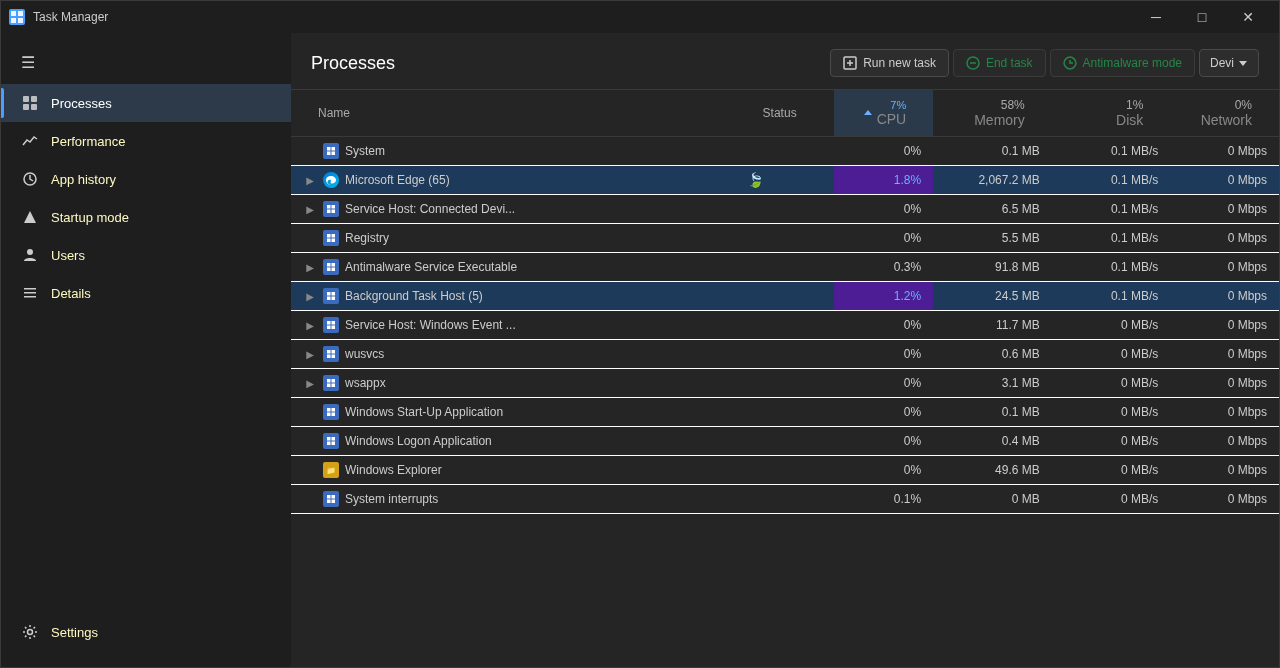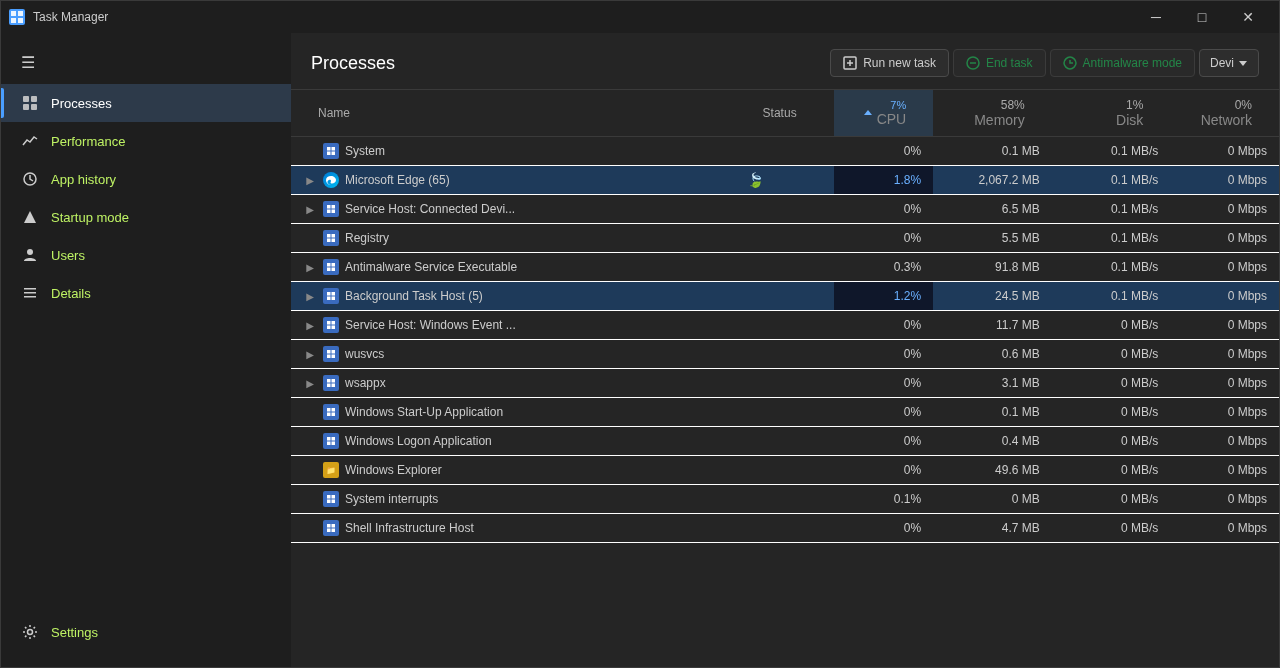--- a/index.html
+++ b/index.html
@@ -92,21 +92,21 @@
       cursor: pointer;
       padding: 4px;
     }
     .nav-item {
       display: flex;
       align-items: center;
       gap: 12px;
       padding: 10px 20px;
       cursor: pointer;
       border-radius: 0;
-      color: #bef264;
+      color: #fef9c3;
       text-decoration: none;
       position: relative;
     }
     .nav-item.active {
       background: #2d3a4a;
       color: #ffffff;
     }
     .nav-item.active::before {
       content: '';
       position: absolute;
@@ -277,21 +277,21 @@
       background: #0078d4;
       border-radius: 50%;
     }
     .proc-icon.yellow {
       background: #d4a017;
     }
     .highlighted-row {
       background: #1e3a5a !important;
     }
     .cpu-highlight {
-      background: #0f172a;
+      background: #4c1d95;
       color: #6ab0ff;
       font-weight: 500;
     }
     .efficiency-icon {
       color: #4caf50;
       font-size: 14px;
     }
     .status-cell {
       display: flex;
       align-items: center;
@@ -785,41 +785,18 @@
                   </div>
                 </td>
                 <td>
                   <div class="status-cell"></div>
                 </td>
                 <td class="right">0.1%</td>
                 <td class="right">0 MB</td>
                 <td class="right">0 MB/s</td>
                 <td class="right">0 Mbps</td>
               </tr>
-              <tr>
-                <td>
-                  <div class="proc-name-cell">
-                    <div class="expand-btn"></div>
-                    <div class="proc-icon" style="background: #3a6bbf;">
-                      <svg width="10" height="10" viewBox="0 0 10 10">
-                        <rect x="1" y="1" width="3.5" height="3.5" fill="white"></rect>
-                        <rect x="5.5" y="1" width="3.5" height="3.5" fill="white"></rect>
-                        <rect x="1" y="5.5" width="3.5" height="3.5" fill="white"></rect>
-                        <rect x="5.5" y="5.5" width="3.5" height="3.5" fill="white"></rect>
-                      </svg>
-                    </div>
-                    <span>Shell Infrastructure Host</span>
-                  </div>
-                </td>
-                <td>
-                  <div class="status-cell"></div>
-                </td>
-                <td class="right">0%</td>
-                <td class="right">4.7 MB</td>
-                <td class="right">0 MB/s</td>
-                <td class="right">0 Mbps</td>
-              </tr>
             </tbody>
         </table>
       </div>
     </div>
   </div>
 </div>
 
 </body></html>

